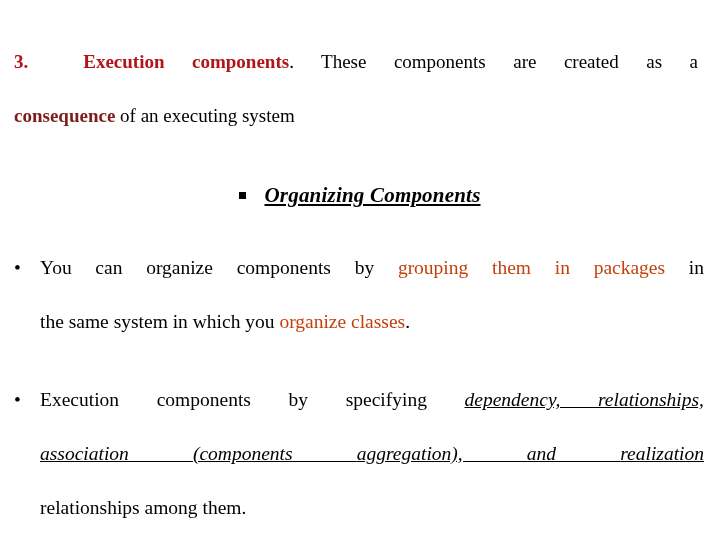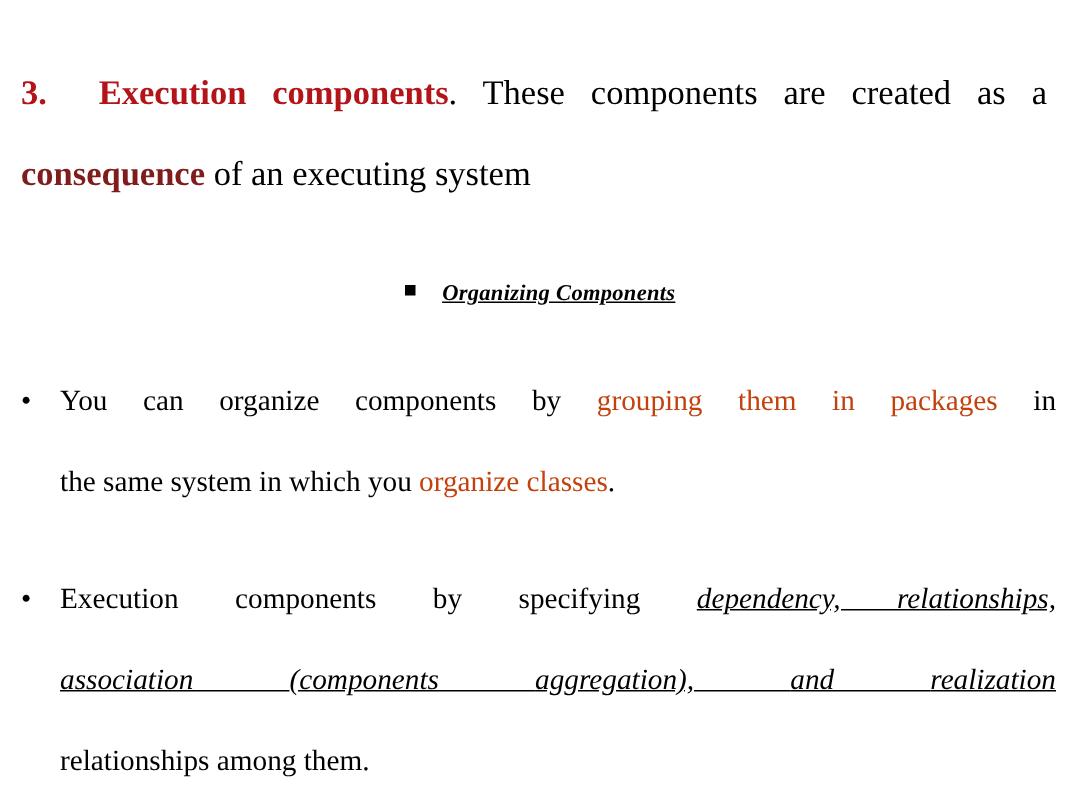--- a/index.html
+++ b/index.html
@@ -21,21 +21,21 @@
     height: 540px;
     box-sizing: border-box;
   }
 
   
   .para-numbered {
     position: absolute;
     left: 14px;
     top: 48px;
     width: 684px;
-    font-size: 23px;
+    font-size: 19px;
     line-height: 27px;
     text-align: justify;
     text-justify: inter-word;
     text-indent: -22px;
     padding-left: 22px;
     box-sizing: border-box;
   }
 
   .kw-red {
     color: #b21419;
@@ -65,21 +65,21 @@
     width: 7px;
     height: 7px;
     background: #000;
     vertical-align: 3px;
     margin-right: 18px;
   }
   .subhead-text {
     font-weight: bold;
     font-style: italic;
     text-decoration: underline;
-    font-size: 15px;
+    font-size: 21px;
     letter-spacing: 0.2px;
   }
 
   
   .para-bullet {
     position: absolute;
     width: 690px;
     font-size: 19.5px;
     line-height: 27px;
     text-align: justify;

